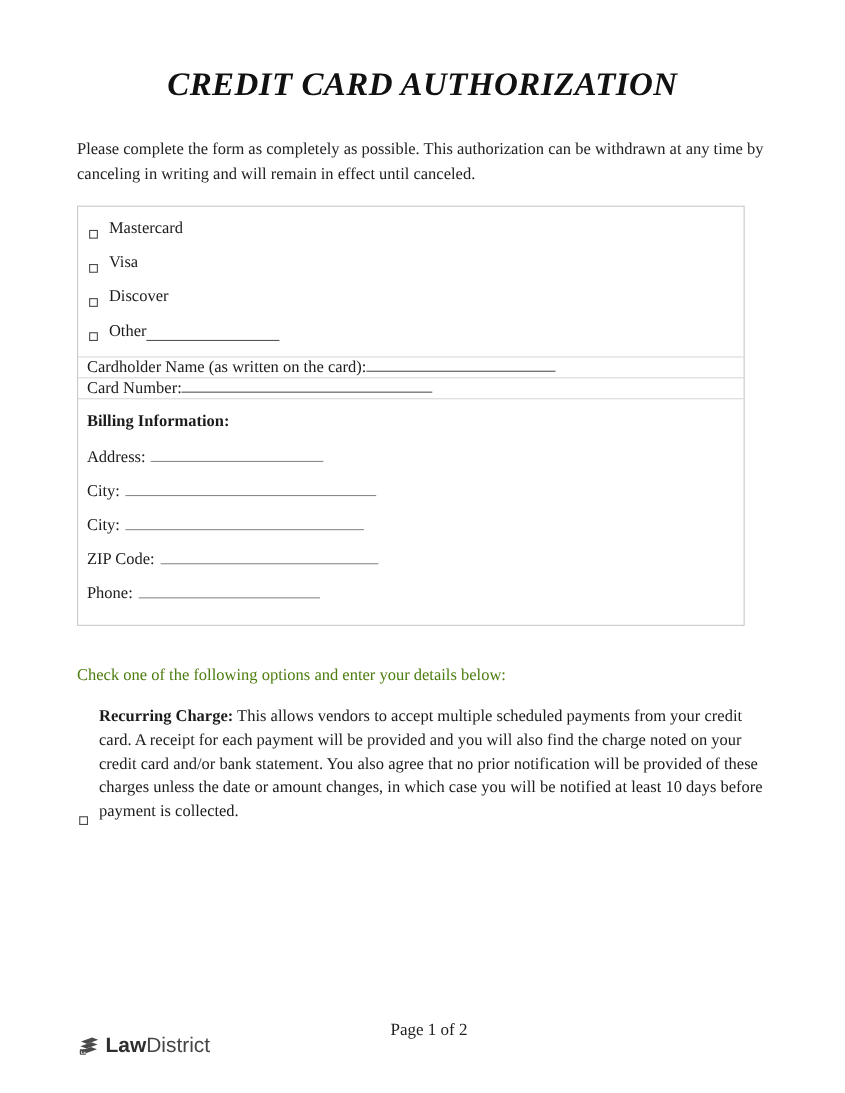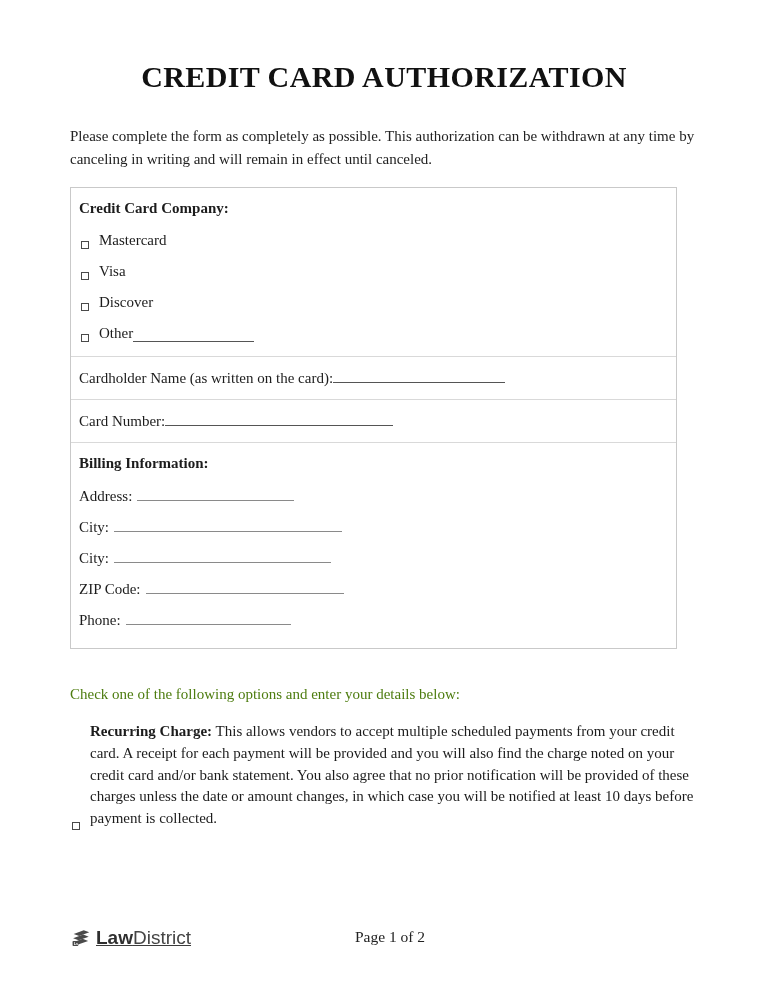--- a/index.html
+++ b/index.html
@@ -14,20 +14,21 @@
     padding: 0 70px;
     overflow: hidden;
   }
   .doc-title {
     margin-top: 60px;
     text-align: center;
     font-size: 30px;
     font-weight: bold;
     letter-spacing: 0.4px;
     color: #111;
+    font-style: italic;
   }
   .intro {
     margin-top: 31px;
     font-size: 15px;
     line-height: 1.5;
     color: #222;
   }
   .info-box {
     margin-top: 17px;
     border: 1px solid #c9c9c9;
@@ -60,21 +61,21 @@
   }
   .blank {
     display: inline-block;
     border-bottom: 1px solid #555;
     height: 13px;
     vertical-align: baseline;
   }
   .blank.gray { border-bottom-color: #8a8a8a; }
   .box-row {
     border-top: 1px solid #d9d9d9;
-    padding: 12px 8px;
+    padding: 0 8px;
     font-size: 15px;
     line-height: 18px;
   }
   .billing-section {
     border-top: 1px solid #d9d9d9;
     padding: 12px 8px 6px 8px;
   }
   .bill-field { font-size: 15px; line-height: 18px; margin-bottom: 13px; }
   .bill-field .blank { margin-left: 5px; }
   .options-heading {
@@ -98,27 +99,26 @@
   .footer {
     position: absolute;
     left: 70px;
     right: 70px;
     bottom: 42px;
     height: 26px;
   }
   .logo {
     position: absolute;
     left: 0;
-    top: 1px;
+    top: 14px;
     display: flex;
     align-items: flex-end;
     font-family: "Liberation Sans", sans-serif;
     font-size: 19px;
     color: #3b3b3b;
-    text-decoration: underline;
   }
   .logo svg { margin-right: 4px; }
   .logo-bold { font-weight: bold; color: #2f2f2f; }
   .logo-light { font-weight: normal; color: #454545; }
   .page-num {
     position: absolute;
     left: 12px;
     right: 0;
     top: 2px;
     text-align: center;
@@ -132,21 +132,20 @@
 <div class="page">
 
   <h1 class="doc-title">CREDIT CARD AUTHORIZATION</h1>
 
   <p class="intro">Please complete the form as completely as possible. This authorization can be withdrawn at any time by canceling in writing and will remain in effect until canceled.</p>
 
   <div class="info-box">
 
 
     <div class="box-section">
-      <div class="bold-label">Credit Card Company:</div>
 
       <div class="check-item">
         <span class="checkbox"></span>
         <span>Mastercard</span>
       </div>
       <div class="check-item">
         <span class="checkbox"></span>
         <span>Visa</span>
       </div>
       <div class="check-item">

